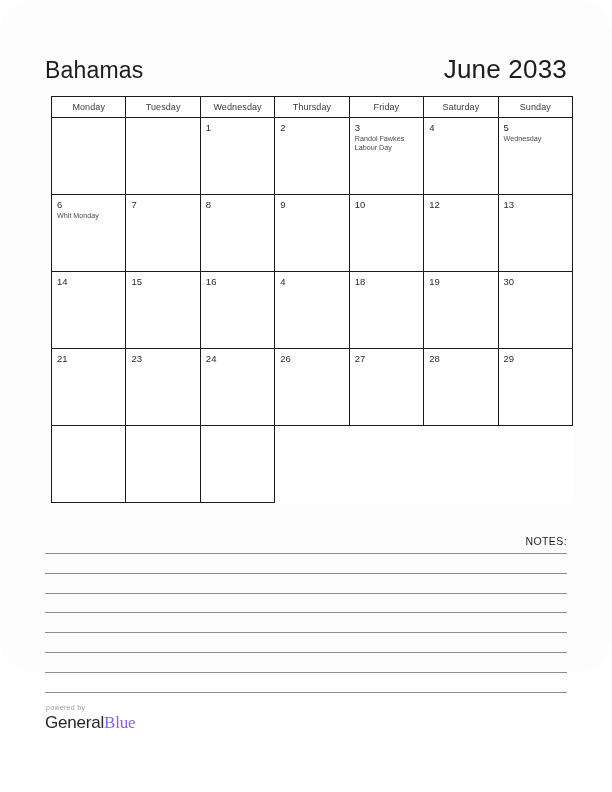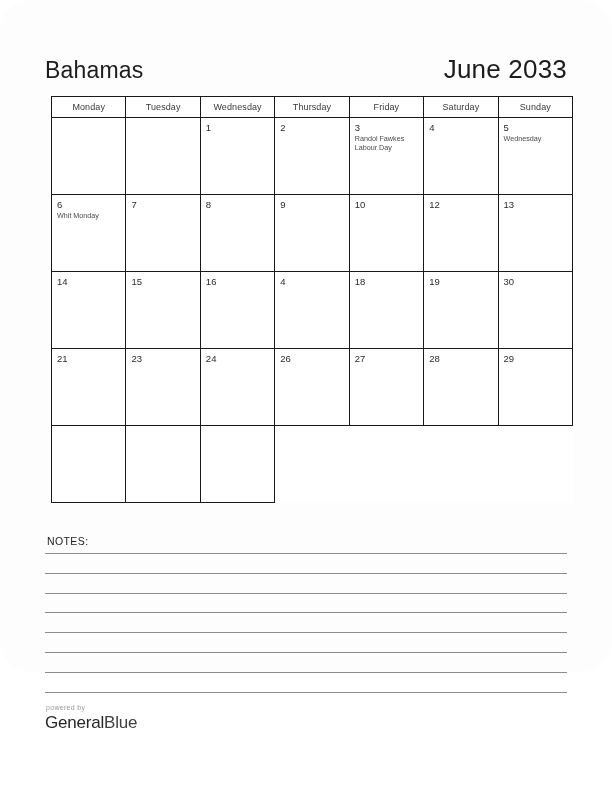--- a/index.html
+++ b/index.html
@@ -107,20 +107,21 @@
     left: 45px;
     top: 534px;
     width: 522px;
   }
   .notes-label {
     font-size: 10.5px;
     color: #1c1c1c;
     letter-spacing: 0.4px;
     line-height: 14px;
     padding-left: 2px;
+    text-align: right;
   }
   .notes-lines {
     margin-top: 3px;
   }
   .notes-line {
     height: 18.8px;
     border-bottom: 1px solid #8c8c8c;
   }
   .notes-line.first {
     height: 2px;
@@ -139,21 +140,21 @@
     line-height: 9px;
     padding-left: 1px;
   }
   .brand {
     font-size: 17px;
     line-height: 20px;
     letter-spacing: -0.2px;
     margin-top: 1px;
   }
   .brand-general { color: #262626; text-align: center; }
-  .brand-blue { color: #404040; }
+  .brand-blue { color: #8b5cf6; font-family: Liberation Serif, serif; }
 </style>
 </head>
 <body>
 
 <div class="page">
 
   <div class="header">
     <div class="cal-title">Bahamas</div>
     <div class="cal-monthyear">June 2033</div>
   </div>

